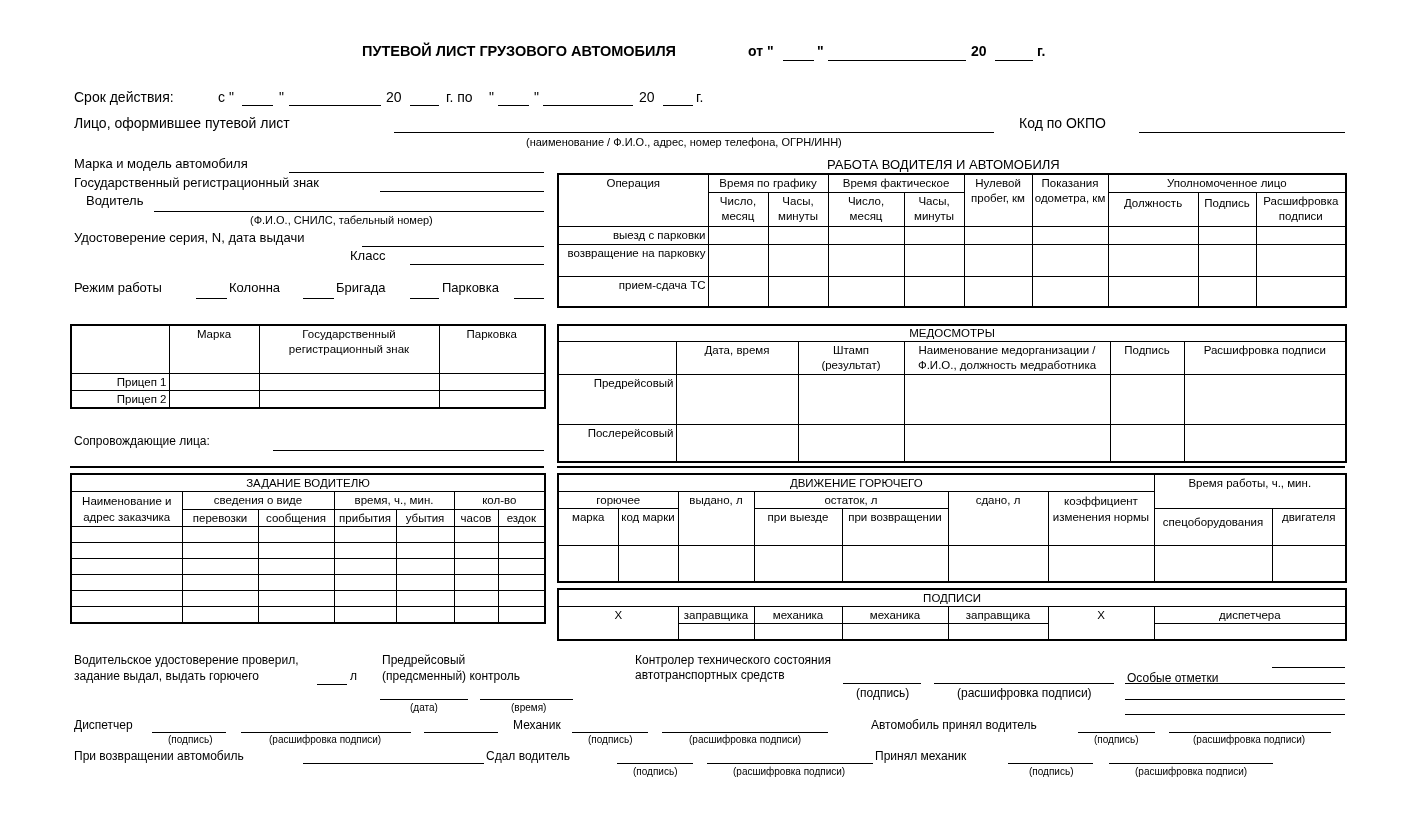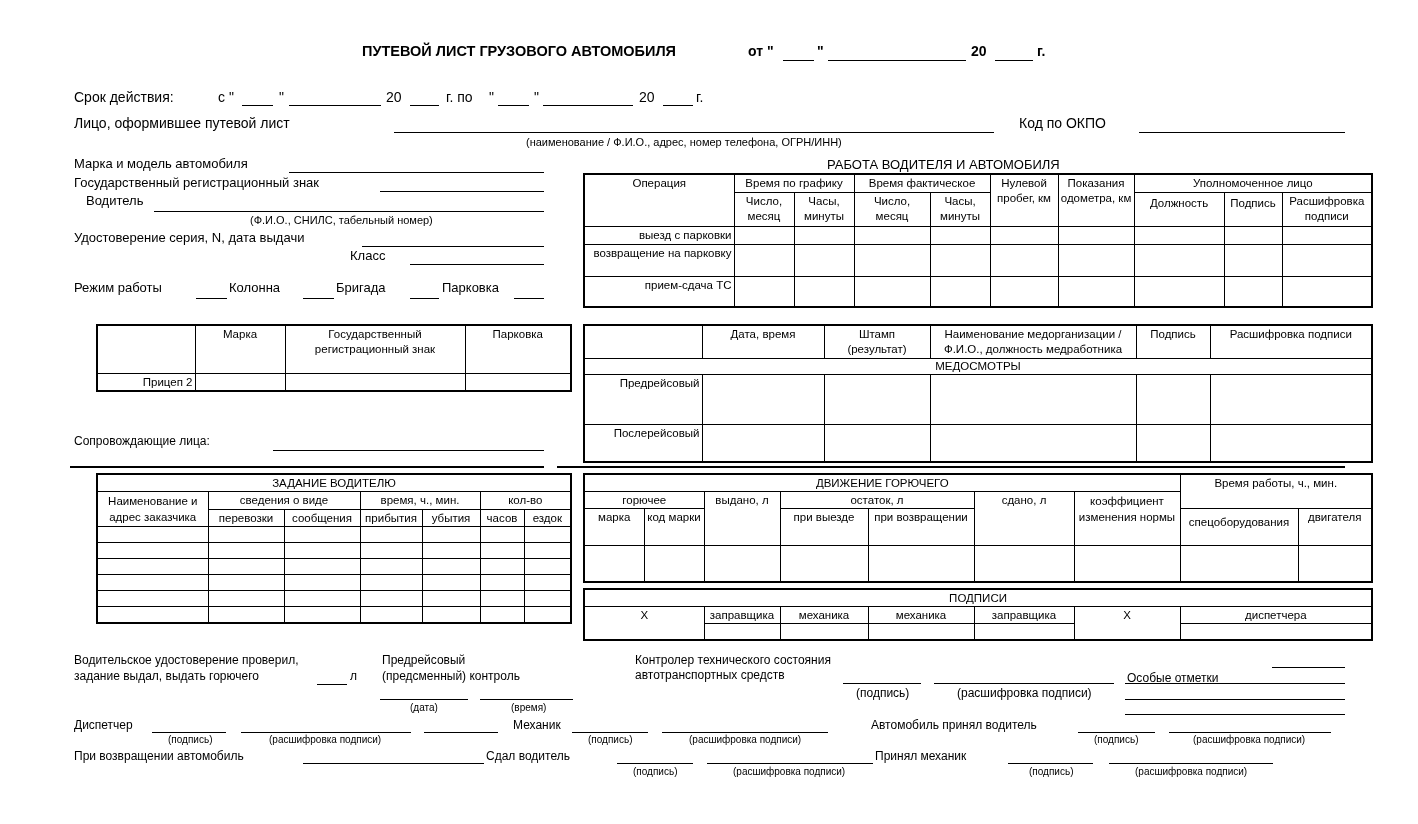--- a/index.html
+++ b/index.html
@@ -7,21 +7,21 @@
   .t { position:absolute; white-space:nowrap; font-size:14px; line-height:16px; }
   .s { font-size:12px; line-height:14px; }
   .xs { font-size:10px; line-height:12px; }
   .b { font-weight:bold; }
   .ln { position:absolute; height:0; border-top:1.6px solid #000; }
   .field { cursor:text; }
   table.g { position:absolute; border-collapse:collapse; table-layout:fixed; font-size:11.5px; }
   table.g td { border:1.5px solid #000; padding:1px 2px; vertical-align:top; text-align:center; line-height:15px; overflow:hidden; }
   table.g td.l { text-align:right; }
   table.g td.in { cursor:text; }
-  table.g { border:2.5px solid #000;margin-left:26px; }
+  table.g { border:2.5px solid #000; }
   .hline { position:absolute; height:0; border-top:2.5px solid #000; }
 </style>
 </head>
 <body>
 
 <div class="t b" style="left:362px;top:43px;font-size:14.5px;">ПУТЕВОЙ ЛИСТ ГРУЗОВОГО АВТОМОБИЛЯ</div>
 <div class="t b" style="left:748px;top:43px;">от "</div>
 <div class="ln field" style="left:783px;top:60px;width:31px;"></div>
 <div class="t b" style="left:817px;top:43px;">"</div>
 <div class="ln field" style="left:828px;top:60px;width:138px;"></div>
@@ -150,20 +150,26 @@
       <col style="width:106px">
     </colgroup>
   <tbody>
   <tr style="height:48px">
     <td></td>
     <td>Марка</td>
     <td style="white-space:normal;padding:1px 26px">Государственный регистрационный знак</td>
     <td>Парковка</td>
   </tr>
   <tr style="height:16px">
+    <td class="l" style="line-height:14px">Прицеп 1</td>
+    <td class="in"></td>
+        <td class="in"></td>
+        <td class="in"></td>
+  </tr>
+  <tr style="height:16px">
     <td class="l" style="line-height:14px">Прицеп 2</td>
     <td class="in"></td>
         <td class="in"></td>
         <td class="in"></td>
   </tr>
 </tbody>
   </table>
 <div class="t s" style="left:74px;top:434px;">Сопровождающие лица:</div>
 <div class="ln field" style="left:273px;top:450px;width:271px;"></div>
 <div class="hline field" style="left:70px;top:466px;width:474px;"></div>
@@ -171,31 +177,31 @@
 <table class="g" style="left:557px;top:324px;width:788px;">
   <colgroup>
       <col style="width:118px">
       <col style="width:122px">
       <col style="width:106px">
       <col style="width:206px">
       <col style="width:74px">
       <col style="width:162px">
     </colgroup>
   <tbody>
-      <tr style="height:33px">
+      <tr style="height:15px">
+        <td colspan="6" style="line-height:13px">МЕДОСМОТРЫ</td>
+      </tr>
+  <tr style="height:33px">
     <td></td>
     <td>Дата, время</td>
     <td style="white-space:normal;padding:1px 20px">Штамп (результат)</td>
     <td style="white-space:normal">Наименование медорганизации / Ф.И.О., должность медработника</td>
     <td>Подпись</td>
     <td>Расшифровка подписи</td>
   </tr>
-  <tr style="height:15px">
-        <td colspan="6" style="line-height:13px">МЕДОСМОТРЫ</td>
-      </tr>
   <tr style="height:50px">
     <td class="l">Предрейсовый</td>
     <td class="in"></td>
         <td class="in"></td>
         <td class="in"></td>
         <td class="in"></td>
         <td class="in"></td>
   </tr>
   <tr style="height:37px">
     <td class="l">Послерейсовый</td>

